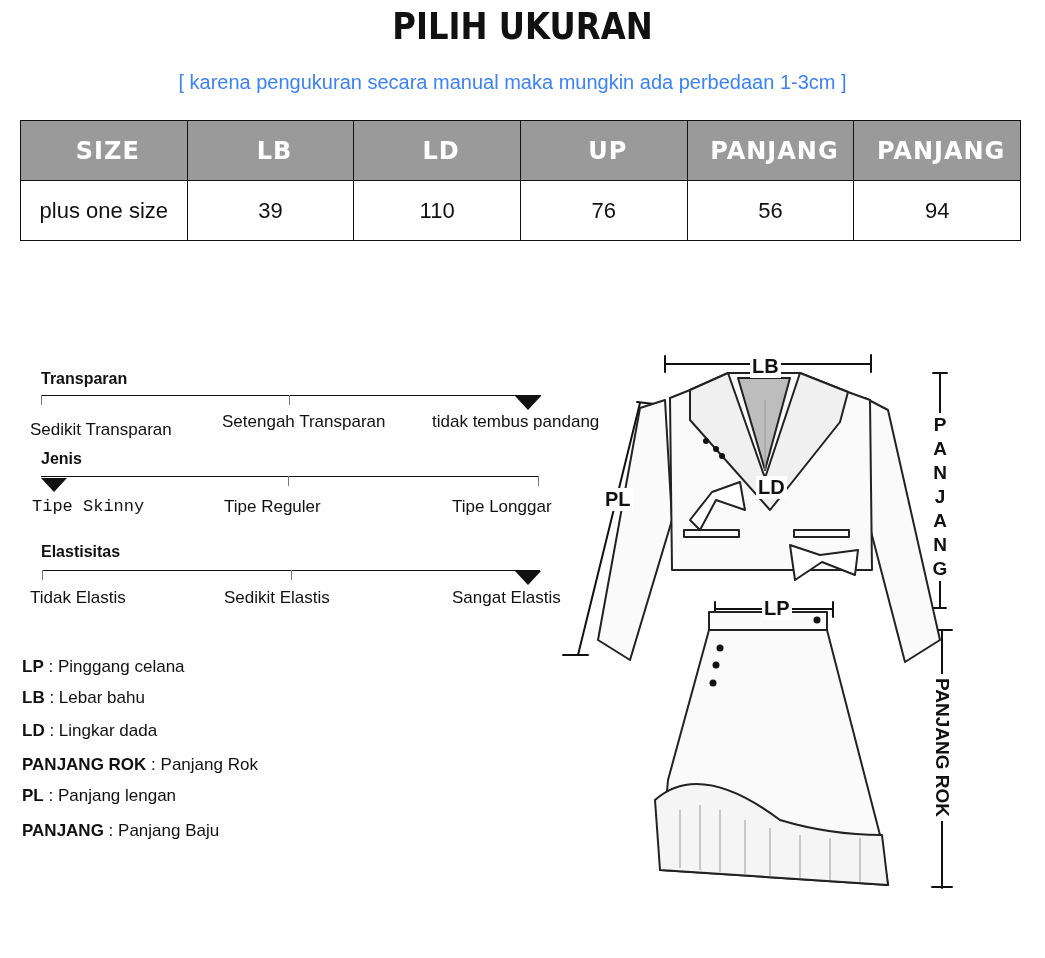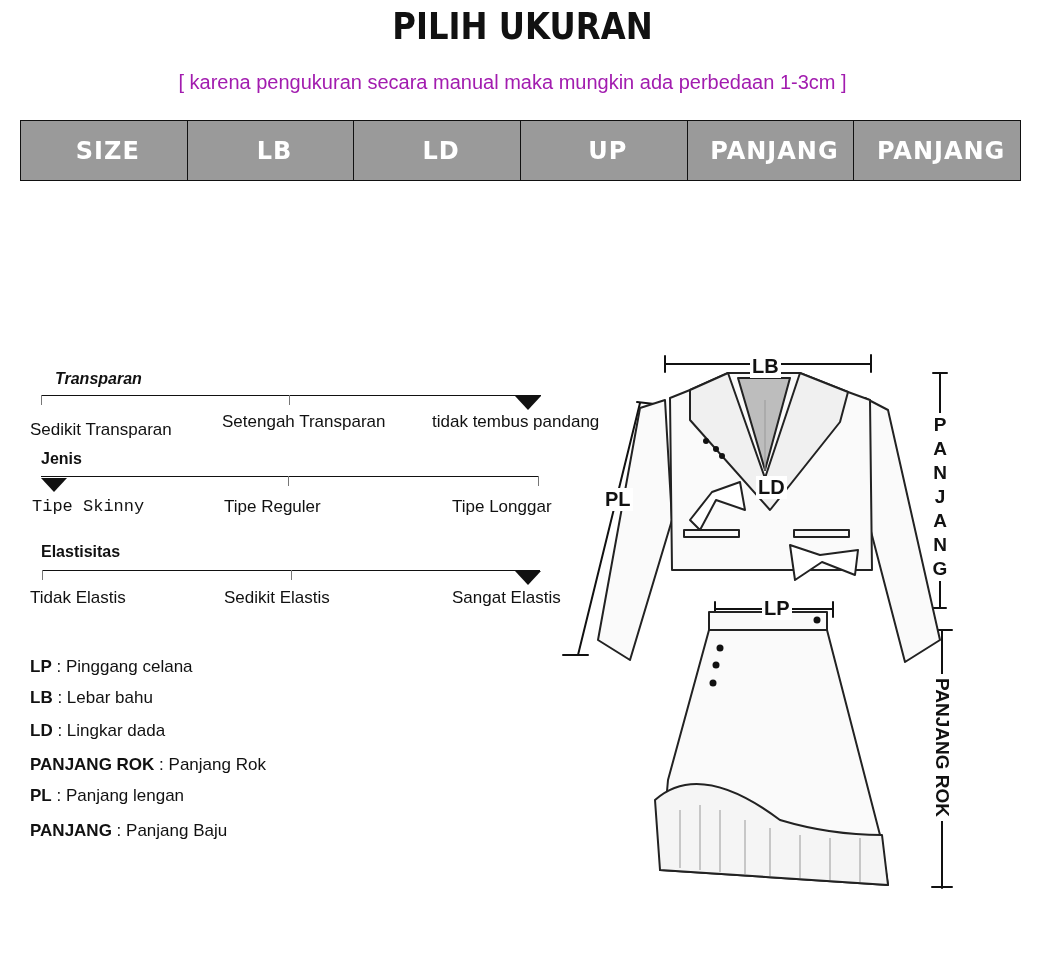--- a/index.html
+++ b/index.html
@@ -6,21 +6,21 @@
   html, body { width: 1045px; height: 958px; background: #ffffff; overflow: hidden; }
   body { position: relative; font-family: "Liberation Sans", sans-serif; color: #111; }
 
   .title {
     position: absolute; left: 0; top: 4px; width: 1045px; text-align: center;
     font-family: "DejaVu Sans", sans-serif; font-weight: bold; font-size: 38px;
     letter-spacing: 0px; color: #111; transform: scaleX(0.85);
   }
   .subtitle {
     position: absolute; left: 0; top: 71px; width: 1025px; text-align: center;
-    font-size: 20px; color: #a21caf;
+    font-size: 20px; color: #3b82f6;
   }
 
   table.size-table {
     position: absolute; left: 20px; top: 120px; width: 1001px;
     border-collapse: collapse; table-layout: fixed;
   }
   table.size-table th, table.size-table td {
     border: 1px solid #111; text-align: center; height: 60px;
   }
   table.size-table th {
@@ -36,21 +36,21 @@
     position: absolute; height: 1px; background: #111;
   }
   .tick { position: absolute; width: 1px; height: 10px; background: #777; }
   .marker {
     position: absolute; width: 0; height: 0;
     border-left: 13px solid transparent; border-right: 13px solid transparent;
     border-top: 14px solid #111;
   }
   .scale-label { position: absolute; font-size: 17px; color: #111; white-space: nowrap; }
 
-  .legend-row { position: absolute; left: 30px; font-size: 17px; color: #111; white-space: nowrap; }
+  .legend-row { position: absolute; left: 22px; font-size: 17px; color: #111; white-space: nowrap; }
   .legend-row b { font-weight: bold; }
 
   .diagram { position: absolute; left: 560px; top: 340px; width: 420px; height: 560px; }
   .diag-label { position: absolute; font-weight: bold; font-size: 20px; color: #111; background: #fff; padding: 0 2px; }
   .vert-letters { position: absolute; font-weight: bold; font-size: 19px; line-height: 24px; text-align: center; width: 20px; color: #111; background: #fff; }
   .vert-rot { position: absolute; font-weight: bold; font-size: 19px; color: #111; background: #fff; transform: rotate(90deg); transform-origin: left top; white-space: nowrap; padding: 0 4px; }
 </style>
 </head>
 <body>
 
@@ -62,25 +62,33 @@
     <tr>
       <th>SIZE</th>
       <th>LB</th>
       <th>LD</th>
       <th>UP</th>
       <th>PANJANG</th>
       <th>PANJANG</th>
     </tr>
   </thead>
   <tbody>
+    <tr>
+      <td>plus one size</td>
+      <td>39</td>
+      <td>110</td>
+      <td>76</td>
+      <td>56</td>
+      <td>94</td>
+    </tr>
   </tbody>
 </table>
 
 <div>
-  <div class="scale-title" style="left:55px;top:370px;font-style:italic;">Transparan</div>
+  <div class="scale-title" style="left:41px;top:370px;">Transparan</div>
   <div class="scale-line" style="left:41px;top:395px;width:500px;"></div>
   <div class="tick" style="left:41px;top:395px;"></div>
   <div class="tick" style="left:289px;top:395px;"></div>
   <div class="marker" style="left:515px;top:396px;"></div>
   <div class="scale-label" style="left:30px;top:412px;margin-top:8px;">Sedikit Transparan</div>
   <div class="scale-label" style="left:222px;top:412px;">Setengah Transparan</div>
   <div class="scale-label" style="left:432px;top:412px;">tidak tembus pandang</div>
 </div>
 
 <div>

